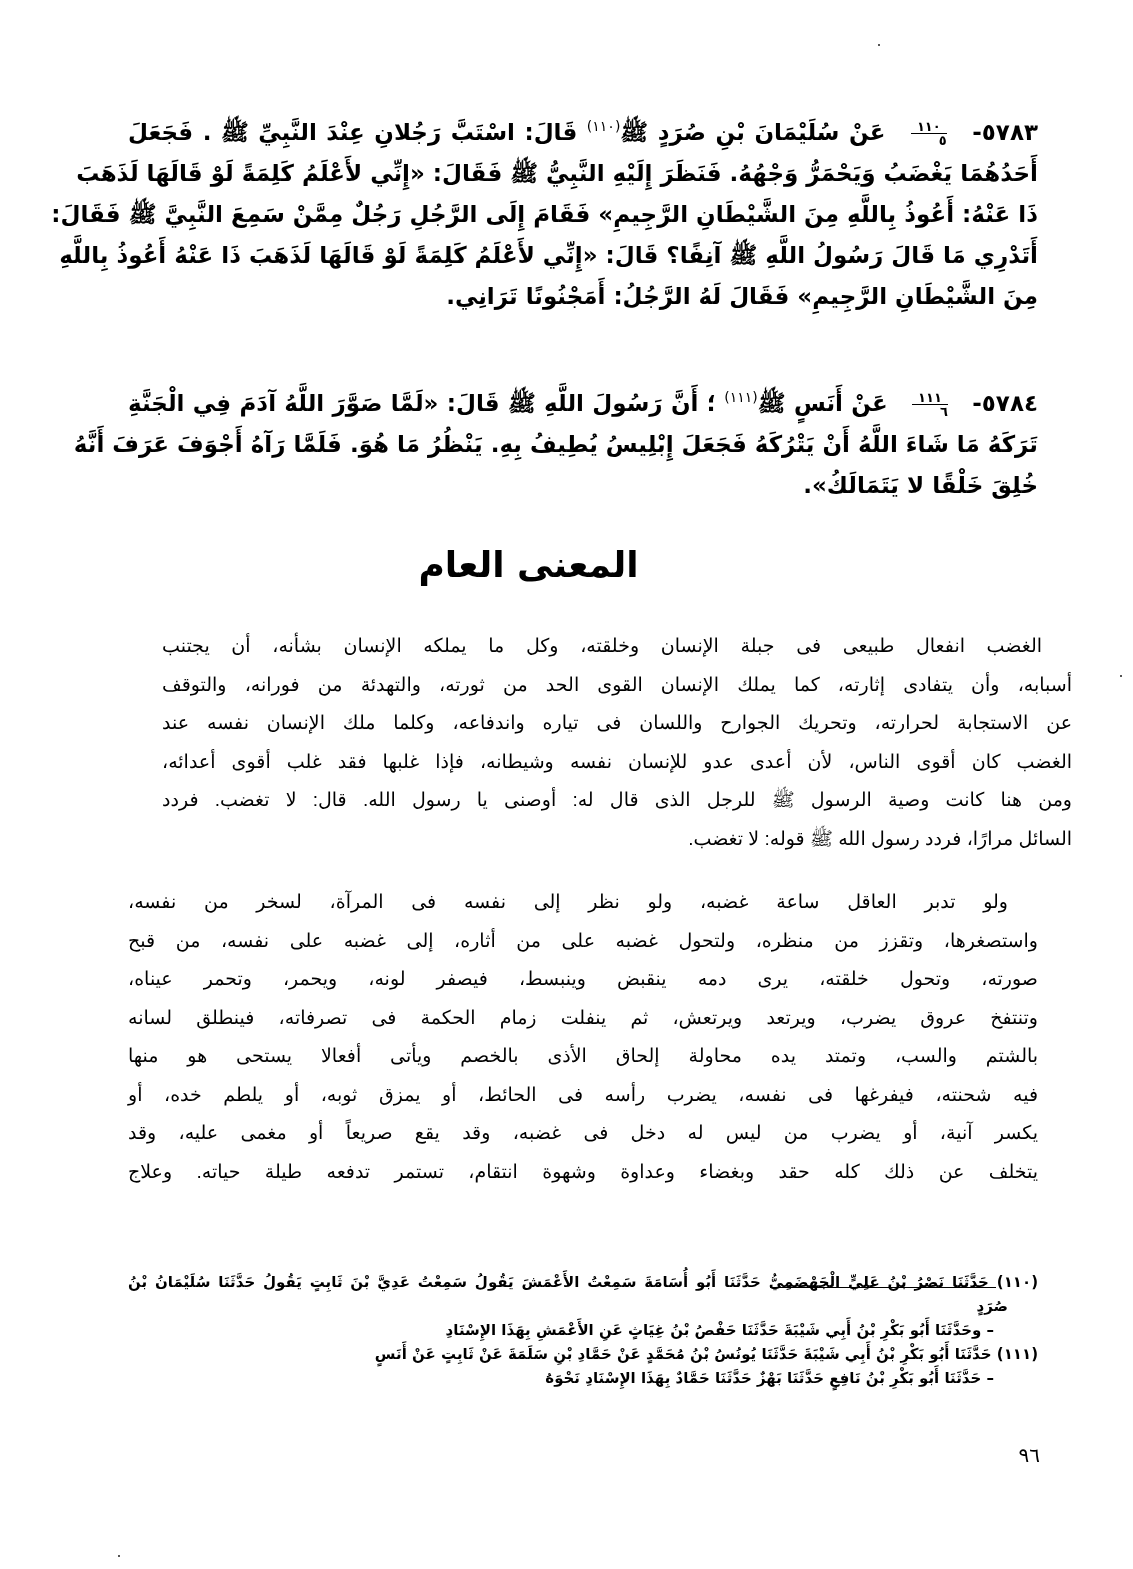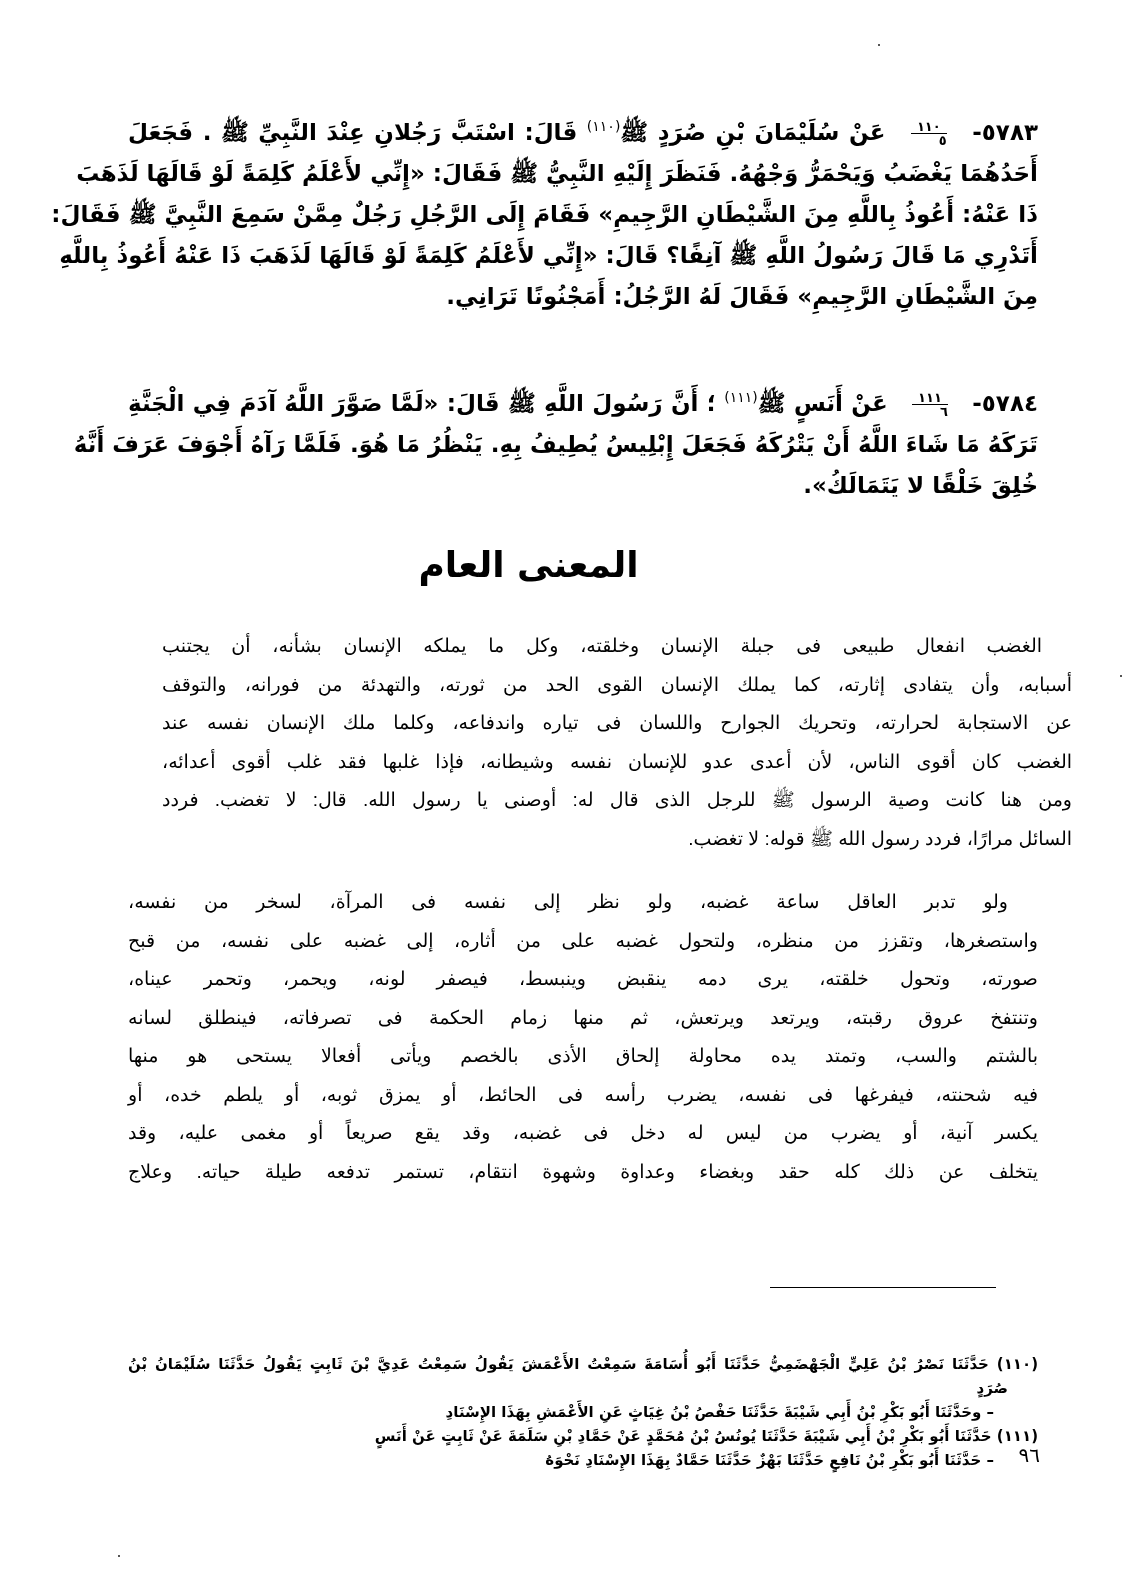--- a/index.html
+++ b/index.html
@@ -87,21 +87,21 @@
     .footnote-rule {
       position: absolute;
       top: 1287px;
       left: 770px;
       width: 226px;
       height: 0;
       border-top: 1.5px solid #000;
     }
     .footnotes {
       position: absolute;
-      top: 1352px;
+      top: 1270px;
       left: 128px;
       width: 910px;
       direction: rtl;
       font-family: "DejaVu Sans", sans-serif;
       font-weight: bold;
       font-size: 15px;
       line-height: 24px;
     }
     .fn-line { display: block; white-space: nowrap; }
     .fn-line.justify { text-align: justify; text-align-last: justify; }
@@ -162,21 +162,21 @@
     <span class="prose-line">عن الاستجابة لحرارته، وتحريك الجوارح واللسان فى تياره واندفاعه، وكلما ملك الإنسان نفسه عند</span>
     <span class="prose-line">الغضب كان أقوى الناس، لأن أعدى عدو للإنسان نفسه وشيطانه، فإذا غلبها فقد غلب أقوى أعدائه،</span>
     <span class="prose-line">ومن هنا كانت وصية الرسول ﷺ للرجل الذى قال له: أوصنى يا رسول الله. قال: لا تغضب. فردد</span>
     <span class="prose-line last">السائل مرارًا، فردد رسول الله ﷺ قوله: لا تغضب.</span>
   </div>
 
   <div class="prose prose-2">
     <span class="prose-line first">ولو تدبر العاقل ساعة غضبه، ولو نظر إلى نفسه فى المرآة، لسخر من نفسه،</span>
     <span class="prose-line">واستصغرها، وتقزز من منظره، ولتحول غضبه على من أثاره، إلى غضبه على نفسه، من قبح</span>
     <span class="prose-line">صورته، وتحول خلقته، يرى دمه ينقبض وينبسط، فيصفر لونه، ويحمر، وتحمر عيناه،</span>
-    <span class="prose-line">وتنتفخ عروق رقبته، ويرتعد ويرتعش، ثم منها زمام الحكمة فى تصرفاته، فينطلق لسانه</span>
+    <span class="prose-line">وتنتفخ عروق يضرب، ويرتعد ويرتعش، ثم ينفلت زمام الحكمة فى تصرفاته، فينطلق لسانه</span>
     <span class="prose-line">بالشتم والسب، وتمتد يده محاولة إلحاق الأذى بالخصم ويأتى أفعالا يستحى هو منها</span>
     <span class="prose-line">فيه شحنته، فيفرغها فى نفسه، يضرب رأسه فى الحائط، أو يمزق ثوبه، أو يلطم خده، أو</span>
     <span class="prose-line">يكسر آنية، أو يضرب من ليس له دخل فى غضبه، وقد يقع صريعاً أو مغمى عليه، وقد</span>
     <span class="prose-line">يتخلف عن ذلك كله حقد وبغضاء وعداوة وشهوة انتقام، تستمر تدفعه طيلة حياته. وعلاج</span>
   </div>
 
   <div class="footnote-rule"></div>
   <div class="footnotes">
     <span class="fn-line justify">
       <span>(١١٠)</span>

